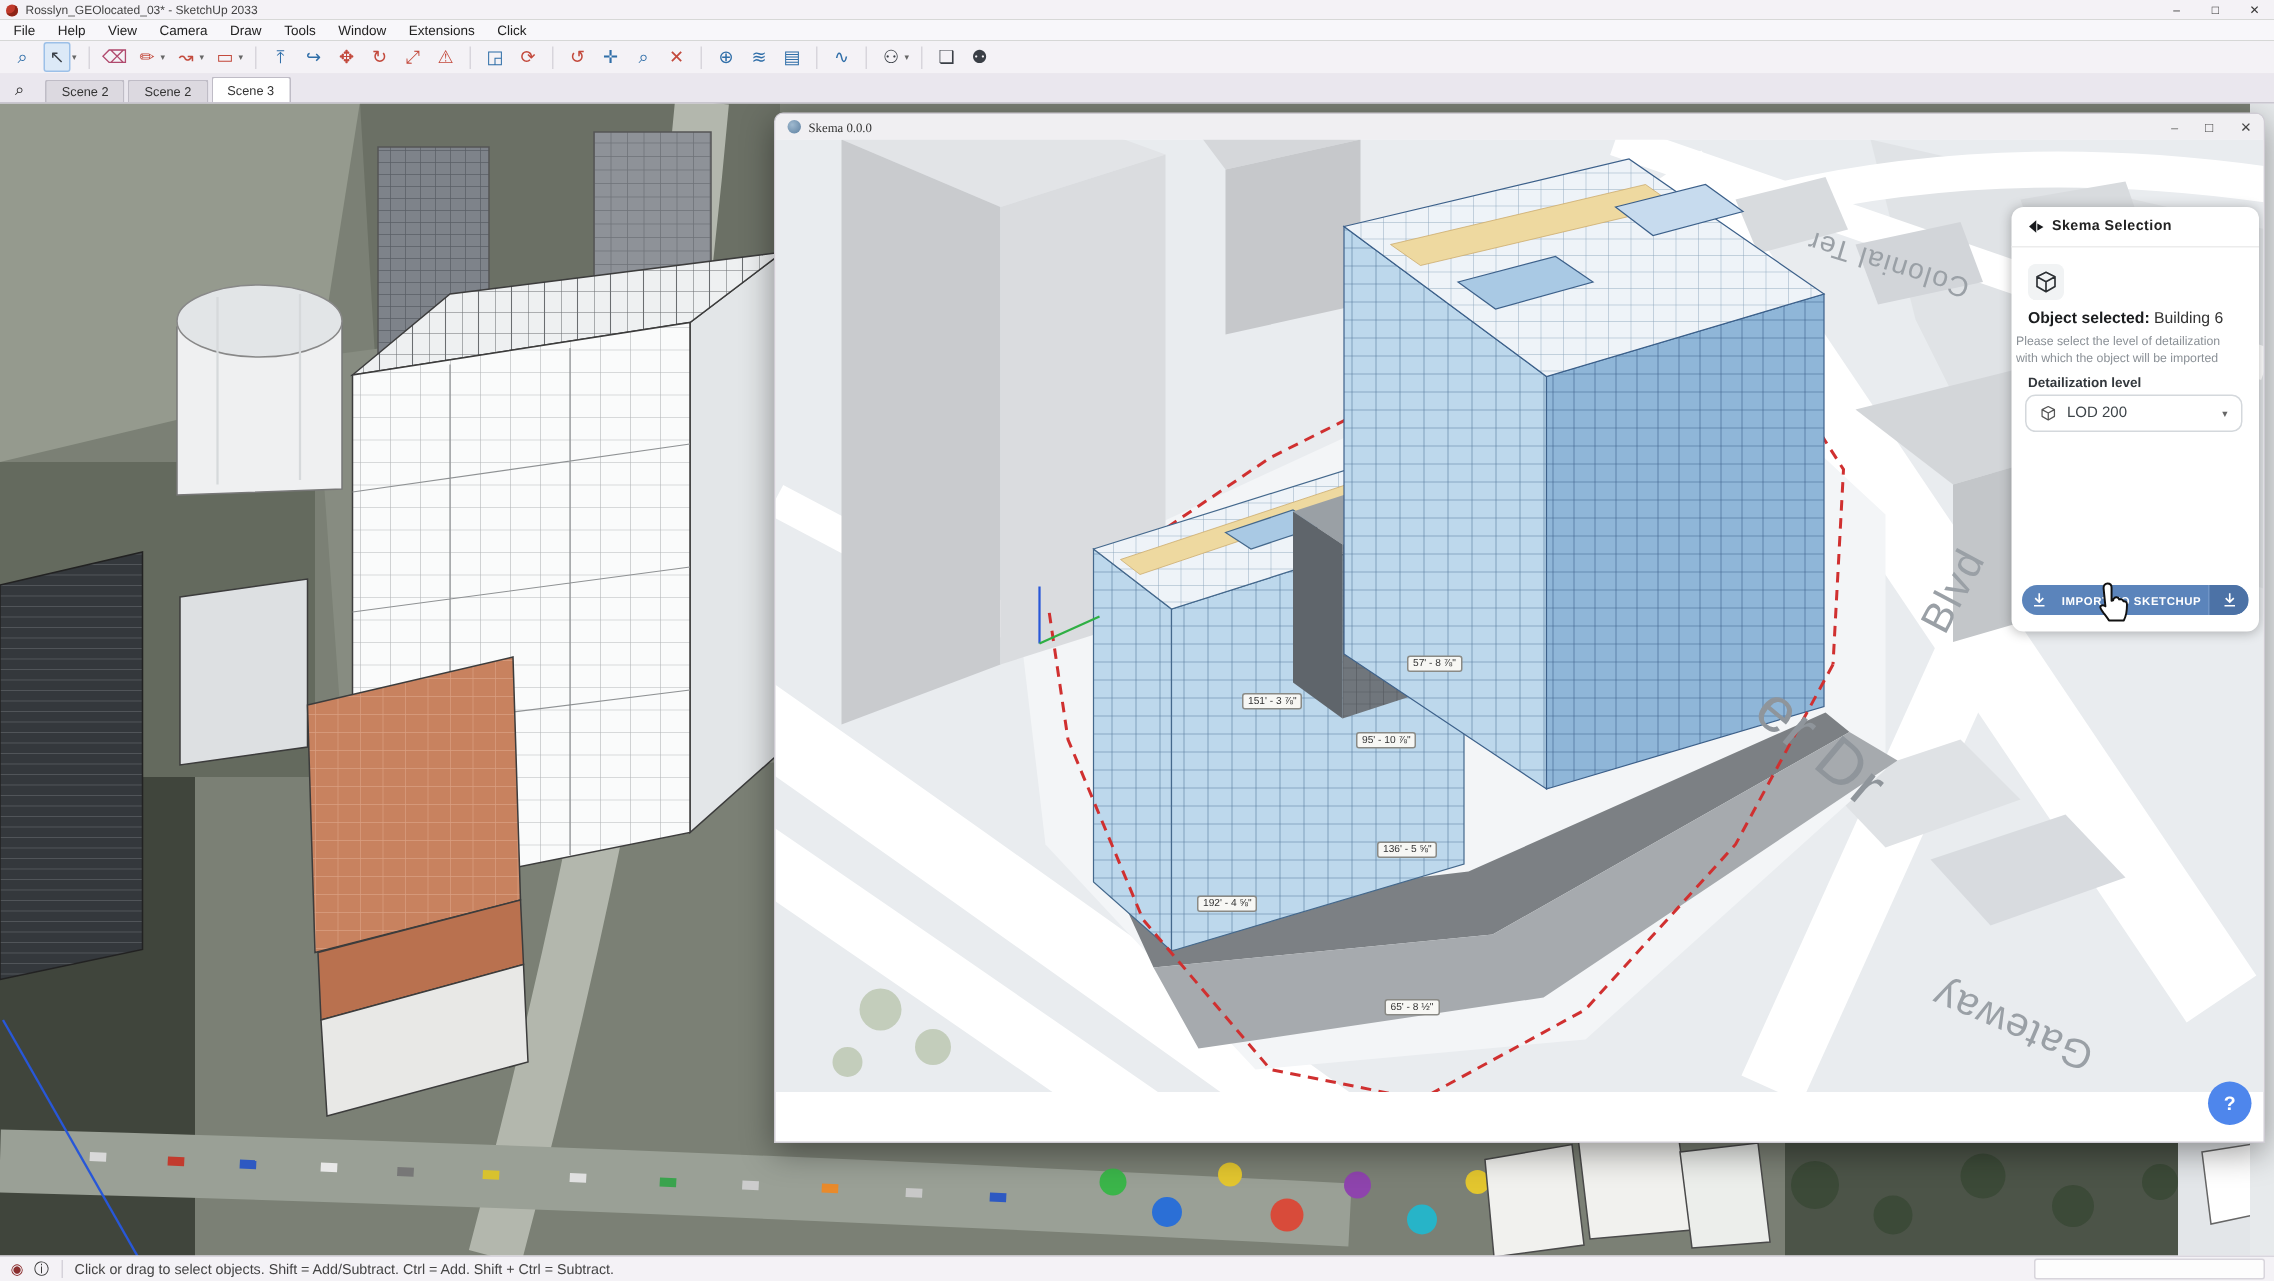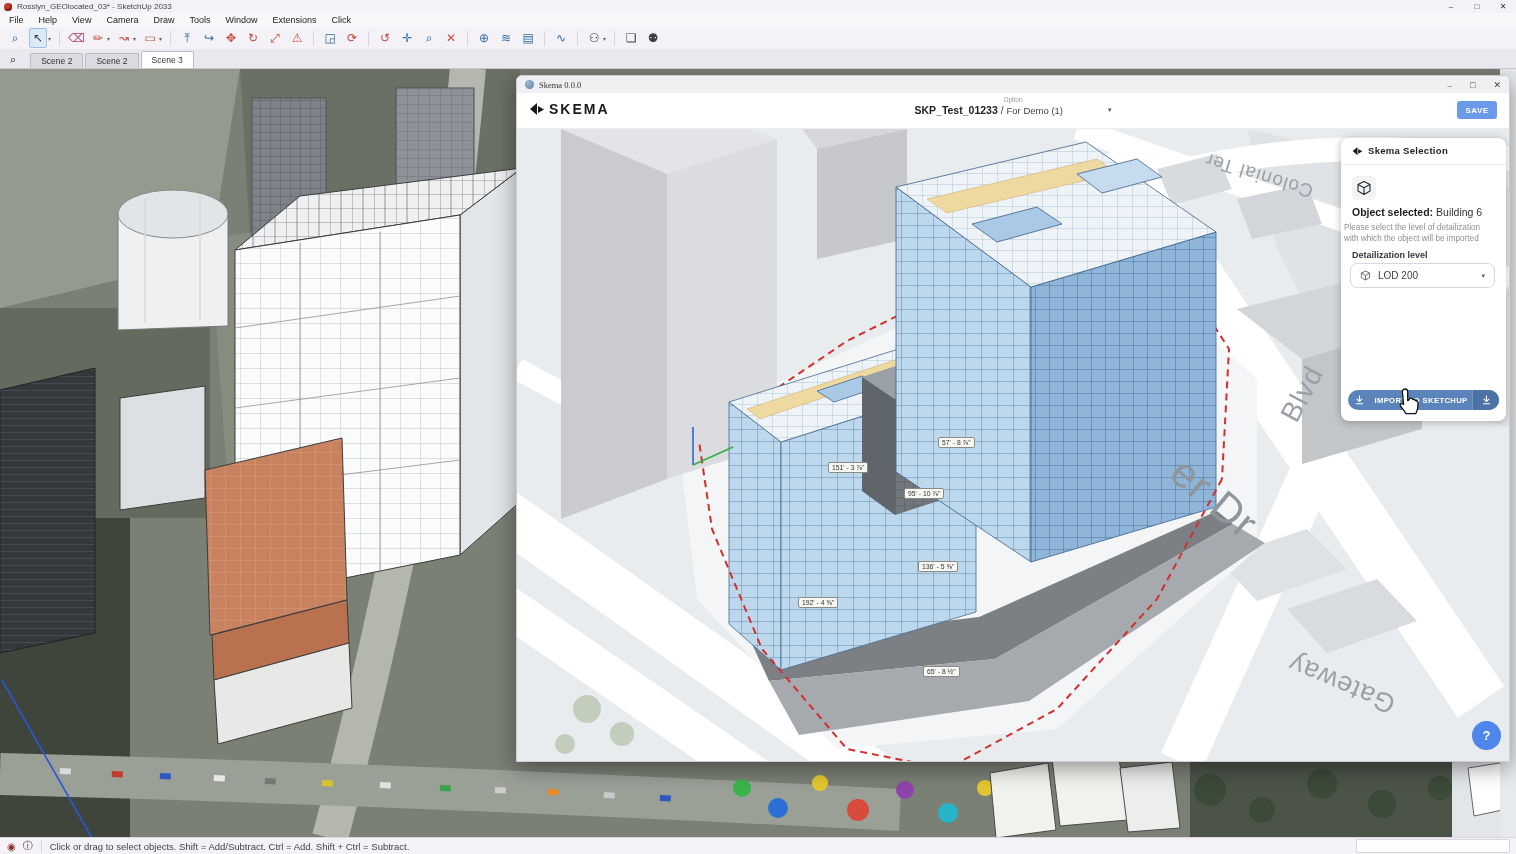--- a/index.html
+++ b/index.html
@@ -287,39 +287,20 @@
     <div class="sk-titlebar">
       <span class="sk-ico"></span>
       <span>Skema 0.0.0</span>
       <span class="sk-controls">
         <span>–</span>
         <span>□</span>
         <span>✕</span>
       </span>
     </div>
 
-    <div class="sk-header">
-      <div class="brand">
-        <svg width="16" height="14" viewBox="0 0 16 14">
-          <polygon points="1,7 8,1 8,13" fill="#17191c"></polygon>
-          <polygon points="9,4 15,7.5 9,11" fill="#17191c"></polygon>
-        </svg>
-        <span class="brand-name">SKEMA</span>
-      </div>
-      <div class="opt">
-        <div class="opt-label">Option</div>
-        <div class="opt-line">
-          <span class="opt-project">SKP_Test_01233</span>
-          <span class="opt-sep">/</span>
-          <span class="opt-value">For Demo (1)</span>
-          <span class="opt-caret">▾</span>
-        </div>
-      </div>
-      <button class="save-btn">SAVE</button>
-    </div>
 
     <div class="sk-viewport">
       <svg width="994" height="635" viewBox="0 0 994 635">
         <defs>
           <pattern id="pgL" width="16" height="12" patternUnits="userSpaceOnUse">
             <rect width="16" height="12" fill="#bdd8ec"></rect>
               <path d="M0 0H16M0 0V12" stroke="#55799c" stroke-width=".8"></path>
           </pattern>
           <pattern id="pgR" width="14" height="12" patternUnits="userSpaceOnUse">
             <rect width="14" height="12" fill="#8fb6d8"></rect>

